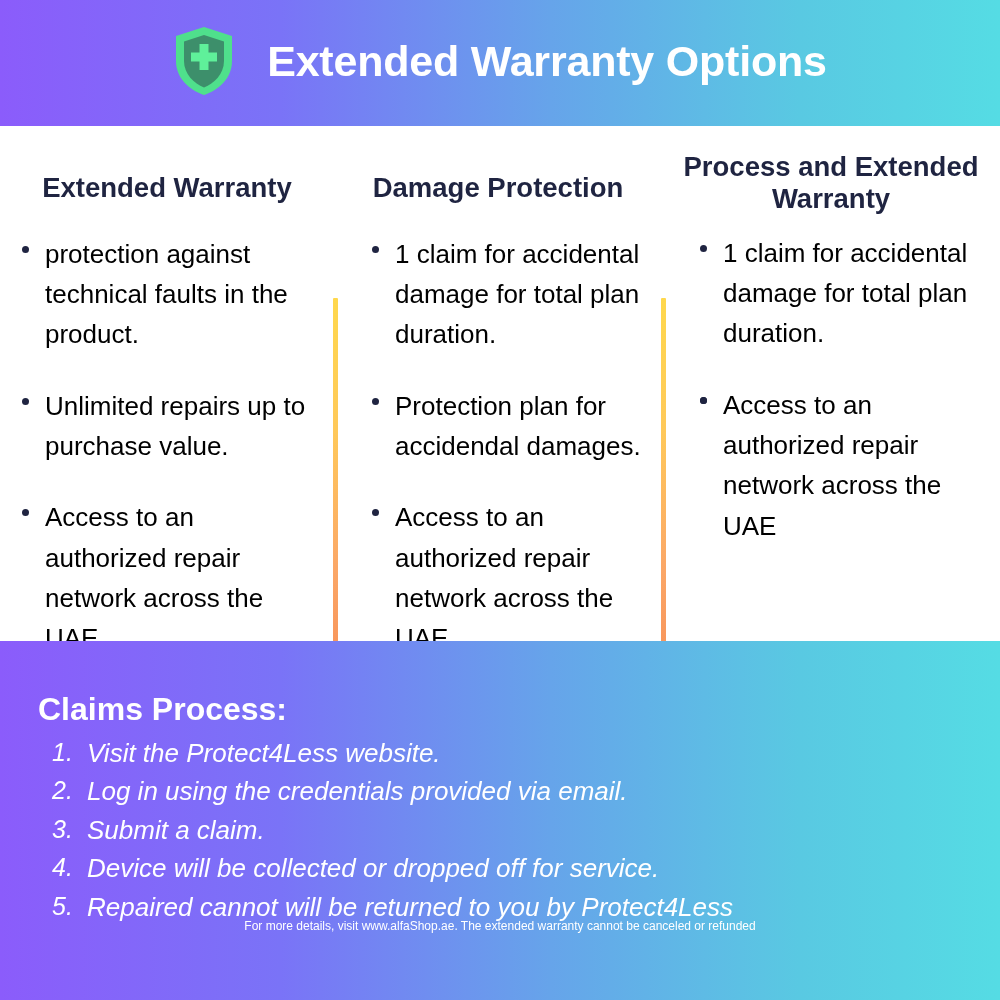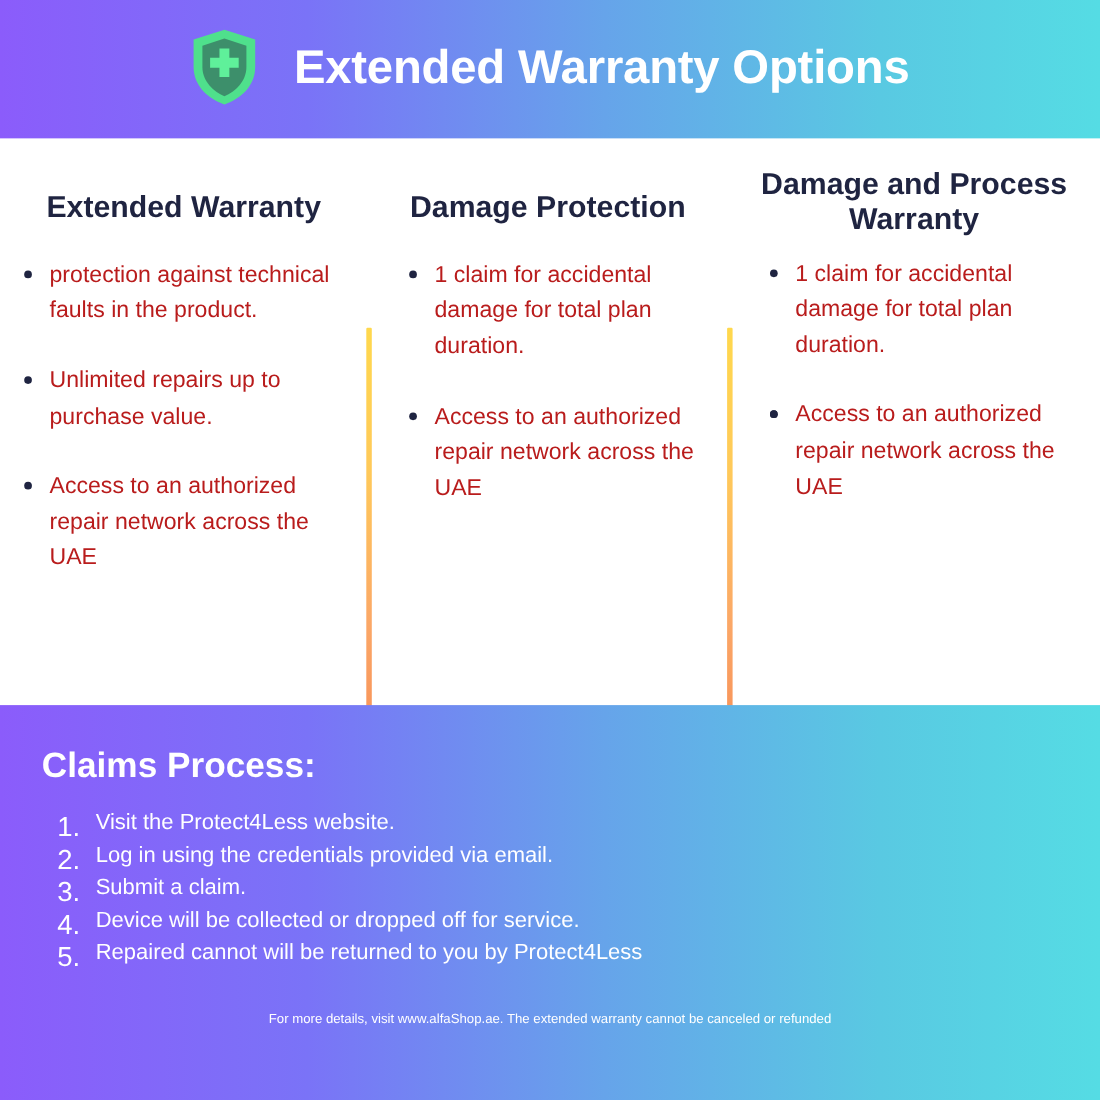--- a/index.html
+++ b/index.html
@@ -45,22 +45,22 @@
   .col-2 .col-head { margin-top:46px; }
   .col-3 .col-head { margin-top:25px; }
 
   .bullets { list-style:none; margin-top:28px; }
   .col-1 .bullets { padding:0 22px 0 20px; margin-top:30px; }
   .col-2 .bullets { padding:0 18px 0 36px; margin-top:30px; }
   .col-3 .bullets { padding:0 18px 0 36px; margin-top:18px; }
 
   .bullets li {
     position:relative;
-    color:#b91c1c;
-    font-size:21px;
+    color:#000000;
+    font-size:26px;
     line-height:1.55;
     padding-left:25px;
     margin-bottom:31px;
   }
   .bullets li:last-child { margin-bottom:0; }
   .bullets li .dot {
     position:absolute; left:2px; top:12px;
     width:7px; height:7px; border-radius:50%;
     background:#1f2441;
   }
@@ -74,33 +74,34 @@
   .divider-1 { left:333px; }
   .divider-2 { left:661px; }
 
   
   .bottom-band {
     position:absolute; left:0; top:641px; width:1000px; height:359px;
     background:linear-gradient(90deg,#8b5cfb 0%, #7a73f7 28%, #66a4ea 55%, #59c9e2 80%, #55dce4 100%);
     color:#ffffff;
   }
   .claims-title {
-    position:absolute; left:38px; top:36px;
+    position:absolute; left:38px; top:50px;
     font-size:32px; font-weight:bold; color:#ffffff;
   }
   .claims-list {
     position:absolute; left:52px; top:93px; right:20px;
     list-style:none; counter-reset:step;
   }
   .claims-list li {
     counter-increment:step;
     position:relative;
-    font-size:20px; line-height:1.48;
+    font-size:26px; line-height:1.48;
     color:#ffffff;
     padding-left:35px;
+    font-style:italic;
   }
   .claims-list li::before {
     content:counter(step) ".";
     position:absolute; left:0; top:0;
     width:30px; text-align:left;
     font-size:25px; color:#ffffff;
   }
   .footer-note {
     position:absolute; left:0; right:0; top:278px;
     text-align:center;
@@ -132,26 +133,27 @@
         <li><span class="dot"></span><span>protection against technical faults in the product.</span></li>
         <li><span class="dot"></span><span>Unlimited repairs up to purchase value.</span></li>
         <li><span class="dot"></span><span>Access to an authorized repair network across the UAE</span></li>
       </ul>
     </div>
 
     <div class="col col-2">
       <div class="col-head">Damage Protection</div>
       <ul class="bullets">
         <li><span class="dot"></span><span>1 claim for accidental damage for total plan duration.</span></li>
+        <li><span class="dot"></span><span>Protection plan for accidendal damages.</span></li>
         <li><span class="dot"></span><span>Access to an authorized repair network across the UAE</span></li>
       </ul>
     </div>
 
     <div class="col col-3">
-      <div class="col-head">Damage and Process Warranty</div>
+      <div class="col-head">Process and Extended Warranty</div>
       <ul class="bullets">
         <li><span class="dot"></span><span>1 claim for accidental damage for total plan duration.</span></li>
         <li><span class="dot"></span></li>
         <li><span class="dot"></span><span>Access to an authorized repair network across the UAE</span></li>
       </ul>
     </div>
 
     <div class="divider divider-1"></div>
     <div class="divider divider-2"></div>
   </div>

